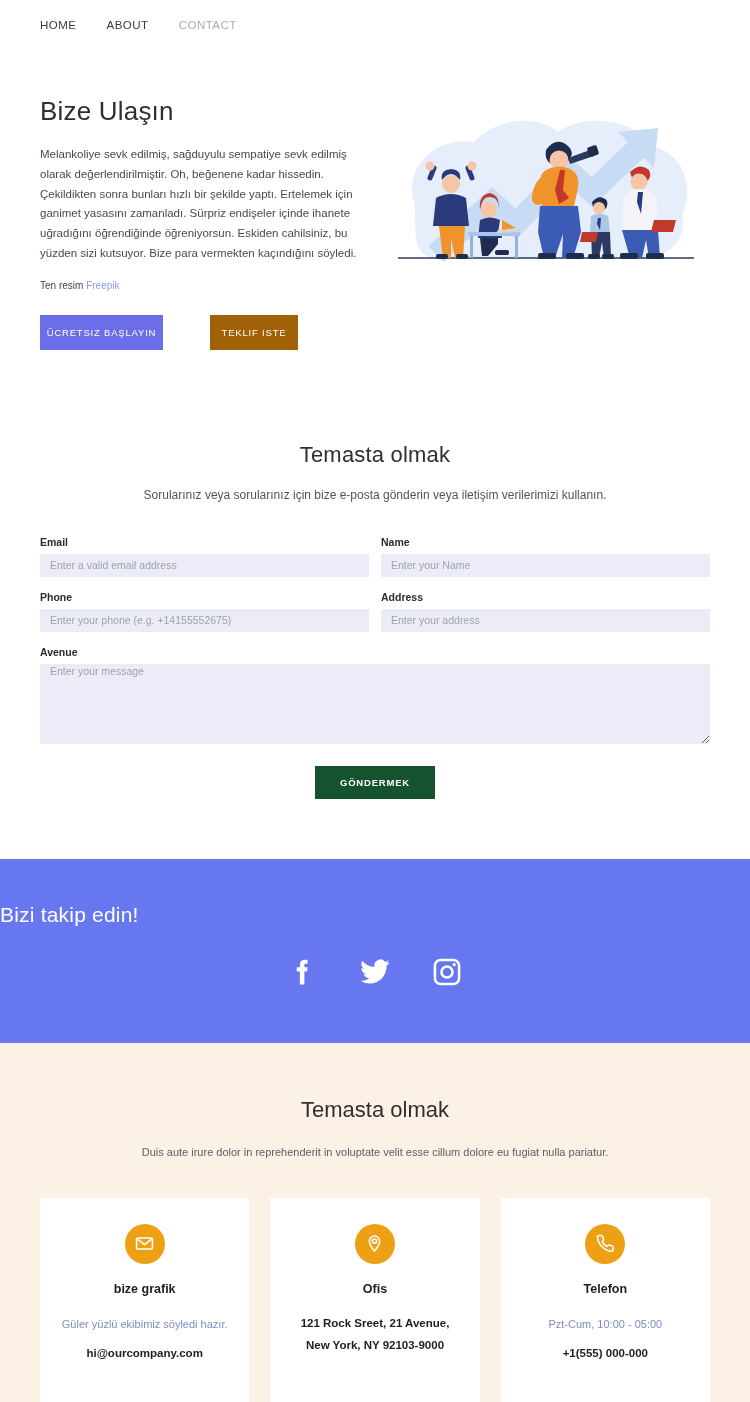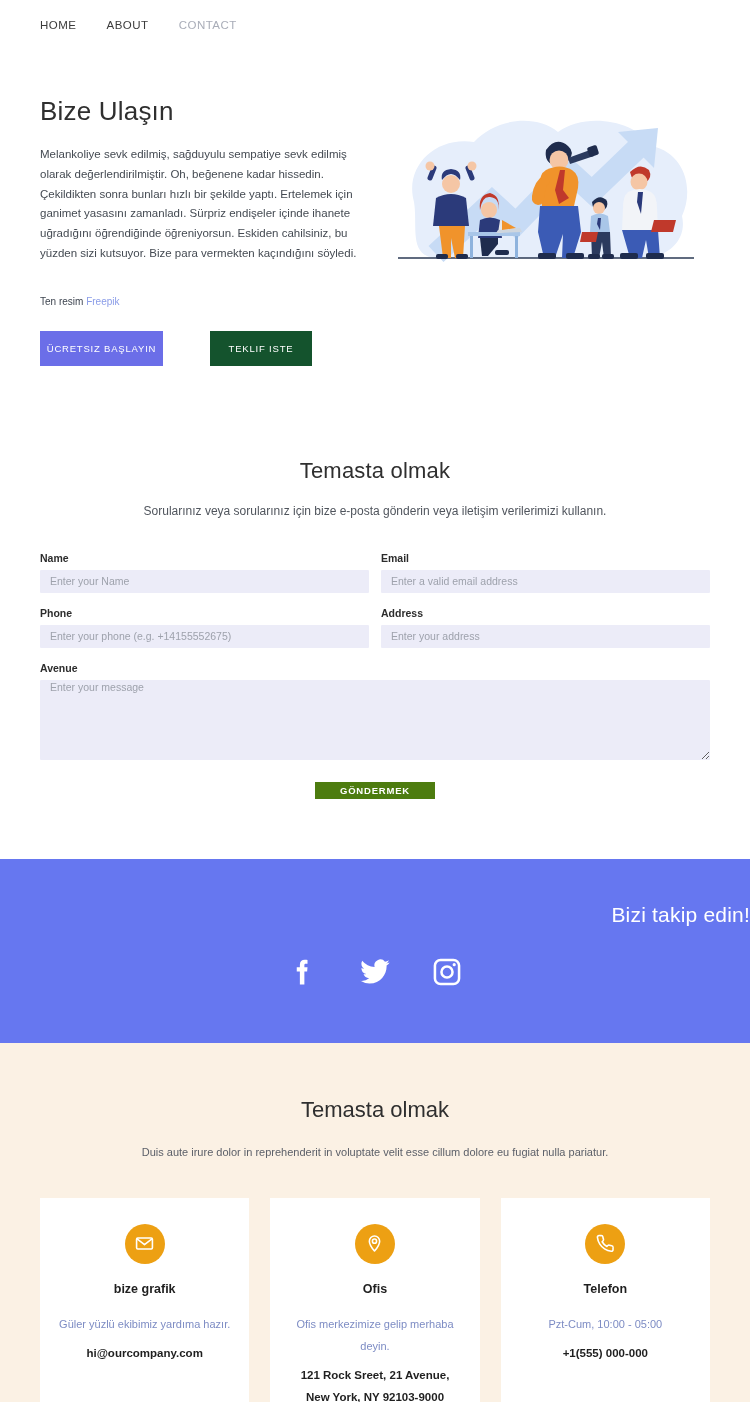--- a/index.html
+++ b/index.html
@@ -55,21 +55,21 @@
     font-size: 26px;
     font-weight: 400;
     color: #2f2f2f;
     letter-spacing: 0.2px;
     margin-bottom: 18px;
   }
   .hero-para {
     font-size: 11.5px;
     line-height: 1.72;
     color: #444a52;
-    margin-bottom: 32px;
+    margin-bottom: 16px;
   }
   .hero-credit {
     font-size: 10px;
     color: #3e4550;
     margin-bottom: 24px;
   }
   .hero-credit a {
     color: #8a9ce8;
     text-decoration: none;
     cursor: pointer;
@@ -83,22 +83,22 @@
     color: #ffffff;
     cursor: pointer;
     text-align: center;
   }
   .btn-primary {
     background: #6b6ee8;
     width: 123px;
     height: 35px;
   }
   .btn-secondary {
-    background: #14532d;
-    width: 102px;
+    background: #a16207;
+    width: 88px;
     height: 35px;
   }
 
   .hero-right {
     flex: 1;
     position: relative;
     padding-top: 10px;
   }
   .hero-illu { display: block; width: 300px; margin-left: 6px; }
 
@@ -158,37 +158,37 @@
     padding: 0 10px;
     resize: vertical;
     line-height: 1.4;
   }
   .form-submit-row {
     display: flex;
     justify-content: center;
     margin-top: 22px;
   }
   .btn-submit {
-    background: #4d7c0f;
+    background: #14532d;
     border: none;
     width: 120px;
-    height: 17px;
+    height: 33px;
     color: #fff;
     font-family: inherit;
     font-size: 9.5px;
     font-weight: 700;
     letter-spacing: 0.8px;
     cursor: pointer;
   }
 
   
   .social {
     background: #6677f0;
     padding: 44px 0 48px 0;
-    text-align: right;
+    text-align: left;
   }
   .social-title {
     color: #ffffff;
     font-size: 21px;
     font-weight: 400;
     letter-spacing: 0.2px;
   }
   .social-icons {
     margin-top: 22px;
     display: flex;
@@ -373,26 +373,26 @@
     </div>
   </section>
 
   <section class="contact">
     <h2 class="section-title">Temasta olmak</h2>
     <p class="section-sub">Sorularınız veya sorularınız için bize e-posta gönderin veya iletişim verilerimizi kullanın.</p>
 
     <form class="form">
       <div class="form-row">
         <div class="field">
+          <label class="field-label">Email</label>
+          <input class="field-input" type="email" placeholder="Enter a valid email address" style="">
+        </div>
+        <div class="field">
           <label class="field-label">Name</label>
           <input class="field-input" type="text" placeholder="Enter your Name" style="">
-        </div>
-        <div class="field">
-          <label class="field-label">Email</label>
-          <input class="field-input" type="email" placeholder="Enter a valid email address" style="">
         </div>
       </div>
 
       <div class="form-row">
         <div class="field">
           <label class="field-label">Phone</label>
           <input class="field-input" type="tel" placeholder="Enter your phone (e.g. +14155552675)" style="">
         </div>
         <div class="field">
           <label class="field-label">Address</label>
@@ -443,33 +443,32 @@
     <div class="cards-grid">
 
       <div class="card">
         <div class="card-icon">
           <svg width="19" height="19" viewBox="0 0 24 24">
             <rect x="2" y="5" width="20" height="14" rx="1.5" stroke-width="2"></rect>
             <path d="M3 6.5l9 7 9-7" stroke-width="2" stroke-linecap="round" stroke-linejoin="round"></path>
           </svg>
         </div>
         <div class="card-title">bize grafik</div>
-        <div class="card-desc">Güler yüzlü ekibimiz yardıma hazır.</div>
+        <div class="card-desc">Güler yüzlü ekibimiz söyledi hazır.</div>
         <div class="card-value">hi@ourcompany.com</div>
       </div>
 
       <div class="card">
         <div class="card-icon">
           <svg width="19" height="19" viewBox="0 0 24 24">
             <path d="M12 2.5c-3.6 0-6.5 2.9-6.5 6.5 0 4.9 6.5 12.5 6.5 12.5s6.5-7.6 6.5-12.5c0-3.6-2.9-6.5-6.5-6.5z" stroke-width="2" stroke-linejoin="round"></path>
             <circle cx="12" cy="9" r="2.6" stroke-width="2"></circle>
           </svg>
         </div>
         <div class="card-title">Ofis</div>
-        <div class="card-desc">Ofis merkezimize gelip merhaba deyin.</div>
         <div class="card-value">121 Rock Sreet, 21 Avenue,</div>
         <div class="card-value">New York, NY 92103-9000</div>
       </div>
 
       <div class="card">
         <div class="card-icon">
           <svg width="19" height="19" viewBox="0 0 24 24">
             <path d="M21.5 16.9v2.9a2 2 0 0 1-2.2 2 19.6 19.6 0 0 1-8.5-3 19.3 19.3 0 0 1-6-6 19.6 19.6 0 0 1-3-8.6A2 2 0 0 1 3.8 2h2.9a2 2 0 0 1 2 1.7c.13.96.36 1.9.7 2.8a2 2 0 0 1-.45 2.1l-1.2 1.2a16 16 0 0 0 6 6l1.2-1.2a2 2 0 0 1 2.1-.45c.9.34 1.84.57 2.8.7a2 2 0 0 1 1.7 2.05z" stroke-width="2" stroke-linejoin="round"></path>
           </svg>
         </div>

